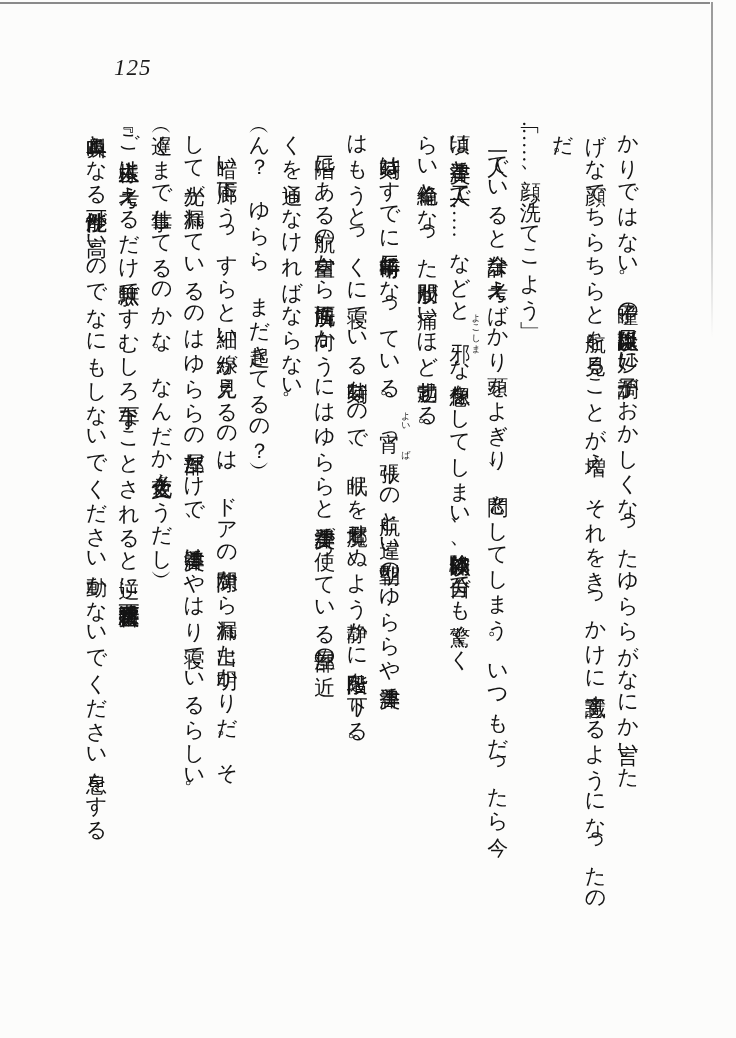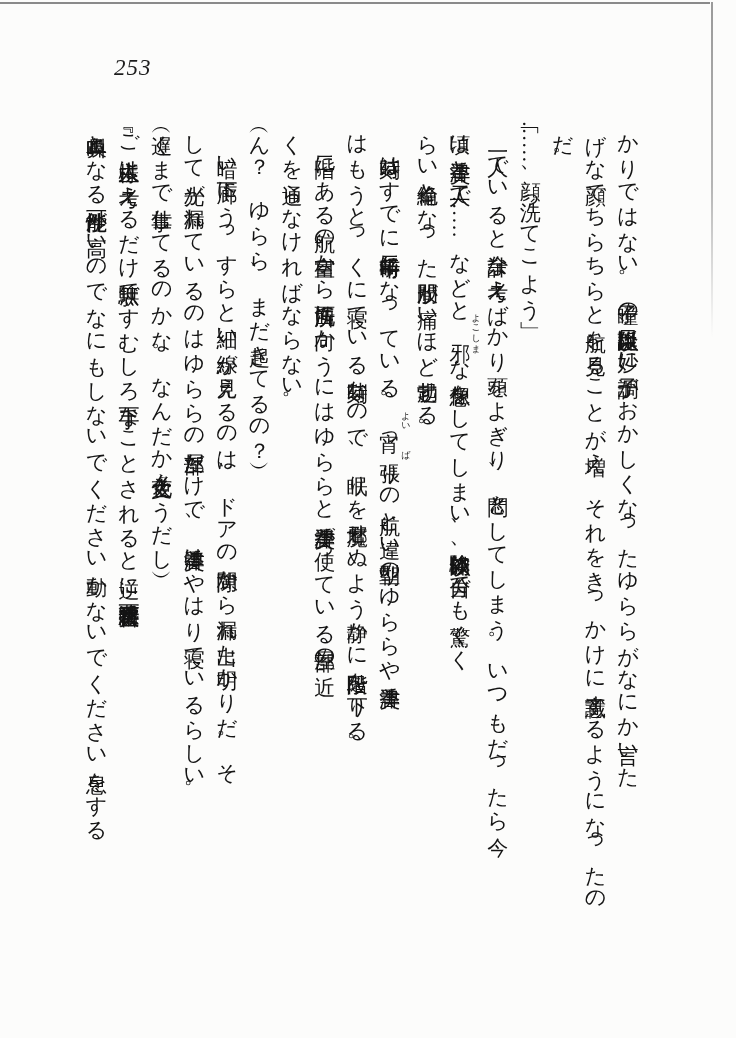--- a/index.html
+++ b/index.html
@@ -67,21 +67,21 @@
     letter-spacing: 0;
     line-height: 1;
   }
 </style>
 </head>
 <body>
 
 <div class="page">
   <div class="edge-top"></div>
   <div class="edge-right"></div>
-  <div class="page-number">253</div>
+  <div class="page-number">125</div>
   <div class="text-block">
       <p class="line">かりではない。瞳子の誕生日以降、妙に調子がおかしくなったゆららがなにか言いた</p>
       <p class="line">げな顔でちらちらと航を見ることが増え、それをきっかけに意識するようになったの</p>
       <p class="line">だ。</p>
       <p class="line">「……顔、洗ってこよう」</p>
       <p class="line indent">一人でいると余計な考えばかり頭をよぎり、悶々としてしまう。いつもだったら今</p>
       <p class="line">頃は香津美と二人で……などと<ruby>邪<rt>よこしま</rt></ruby>な想像をしてしまい、初体験以降、自分でも驚くく</p>
       <p class="line">らい絶倫となった股間が痛いほど勃起する。</p>
       <p class="line indent">時刻はすでに午前二時半になっている。<ruby>宵<rt>よい</rt></ruby>っ<ruby>張<rt>ば</rt></ruby>りの航と違い朝型のゆららや香津美</p>
       <p class="line">はもうとっくに寝ている時刻なので、眠りを邪魔せぬよう静かに階段を下りる。</p>

